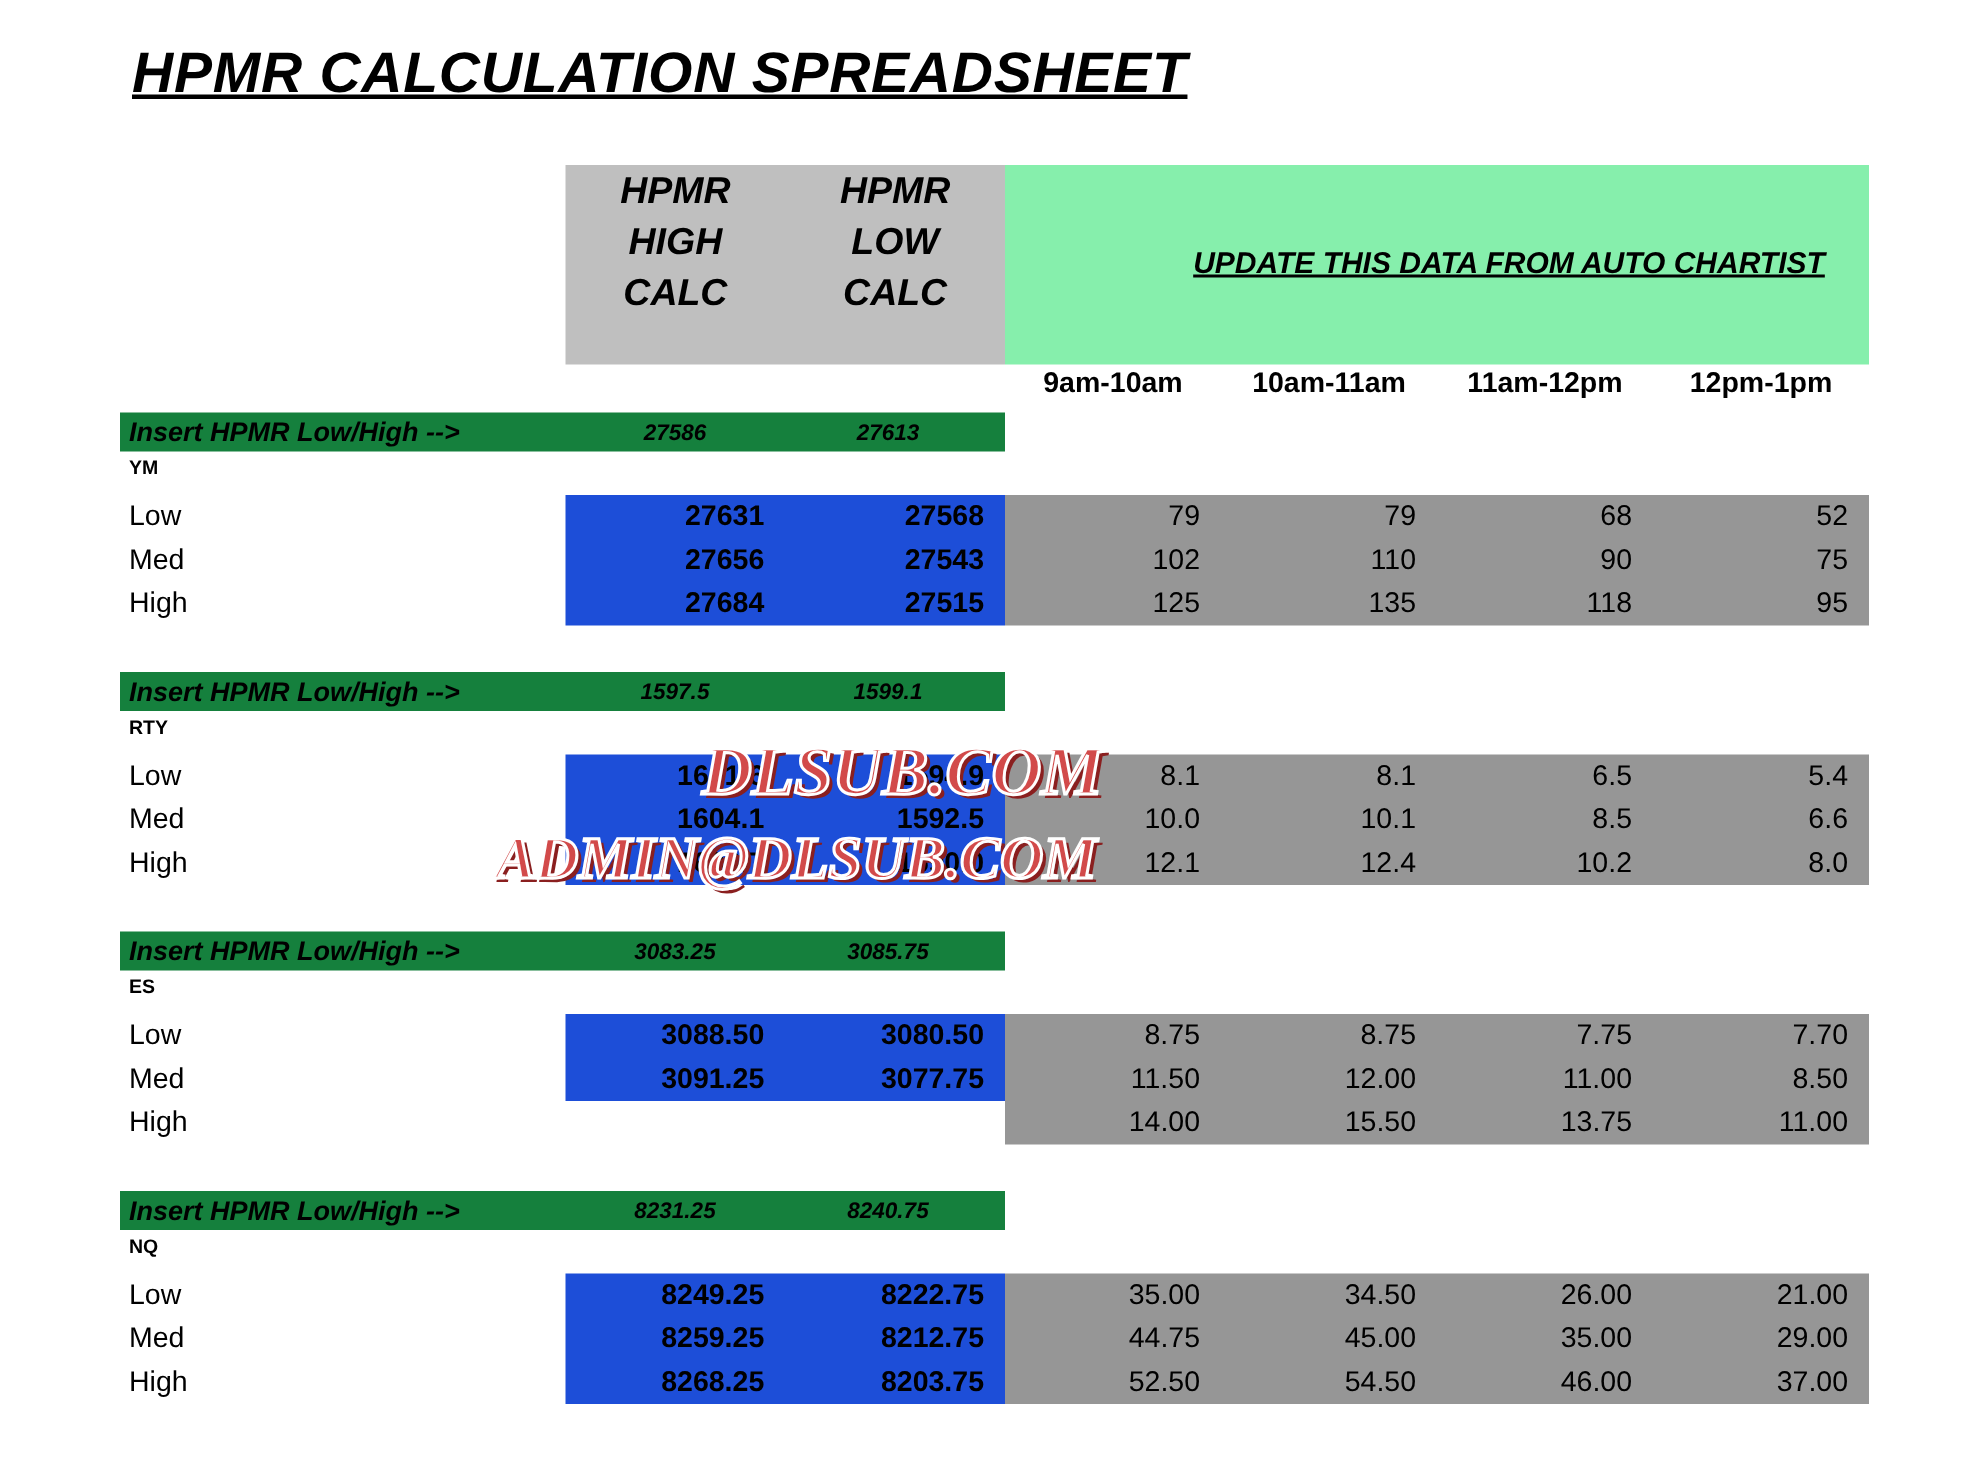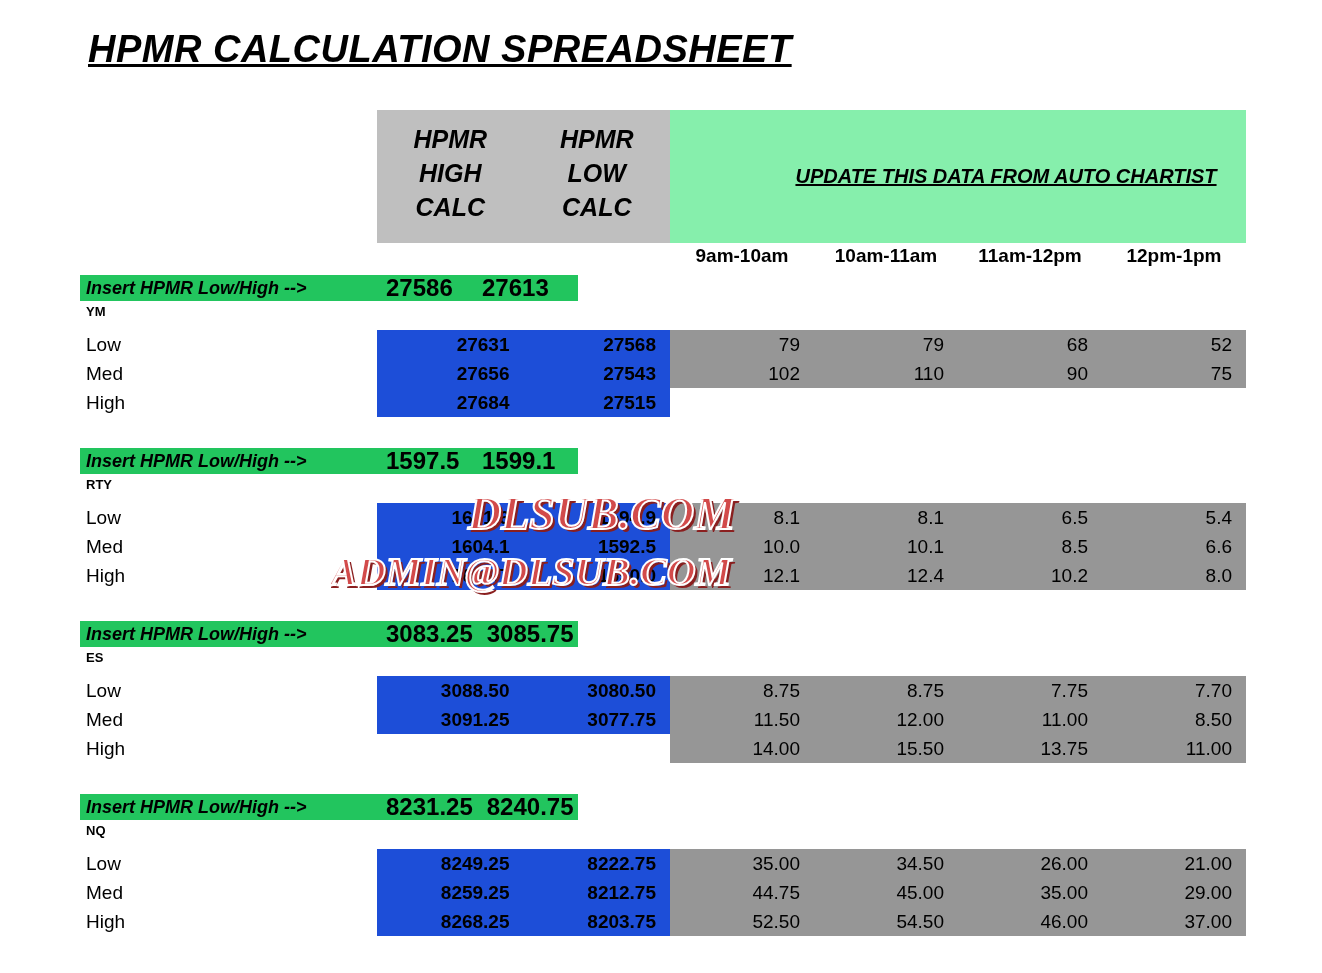--- a/index.html
+++ b/index.html
@@ -37,21 +37,20 @@
     height: 133px;
     background: #bfbfbf;
     display: flex;
   }
   .hdr-calc .cell {
     width: 50%;
     display: flex;
     flex-direction: column;
     align-items: center;
     justify-content: flex-start;
-    padding-top: 12px;
     box-sizing: border-box;
     font-size: 25px;
     font-weight: bold;
     font-style: italic;
     line-height: 34px;
   }
 
   .hdr-auto {
     position: absolute;
     left: 670px;
@@ -87,40 +86,41 @@
     font-weight: bold;
     white-space: nowrap;
   }
 
   
   .group { position: absolute; left: 0; width: 1322px; }
 
   .insert-row {
     position: absolute;
     left: 80px;
-    width: 498px;
+    width: 590px;
     height: 26px;
-    background: #22c55e;
+    background: #15803d;
     display: flex;
     align-items: center;
   }
   .insert-row .lbl {
     flex: 0 0 300px;
     padding-left: 6px;
     font-size: 18px;
     font-weight: bold;
     font-style: italic;
     white-space: nowrap;
   }
   .insert-row .v {
     flex: 1 1 0;
-    text-align: left;
+    text-align: center;
     padding-right: 14px;
-    font-size: 24px;
-    font-weight: bold;
+    font-size: 15px;
+    font-weight: bold;
+    font-style: italic;
   }
 
   .sym {
     position: absolute;
     left: 86px;
     font-size: 13px;
     font-weight: bold;
   }
 
   .calc-block {
@@ -245,20 +245,26 @@
       <span class="d">79</span>
       <span class="d">68</span>
       <span class="d">52</span>
     </div>
     <div class="data-row">
       <span class="d">102</span>
       <span class="d">110</span>
       <span class="d">90</span>
       <span class="d">75</span>
     </div>
+    <div class="data-row">
+      <span class="d">125</span>
+      <span class="d">135</span>
+      <span class="d">118</span>
+      <span class="d">95</span>
+    </div>
   </div>
 </div>
 
 <div class="group">
   <div class="insert-row" style="top:448px">
     <span class="lbl">Insert HPMR Low/High --&gt;</span>
     <span class="v">1597.5</span>
     <span class="v">1599.1</span>
   </div>
   <div class="sym" style="top:477px">RTY</div>

